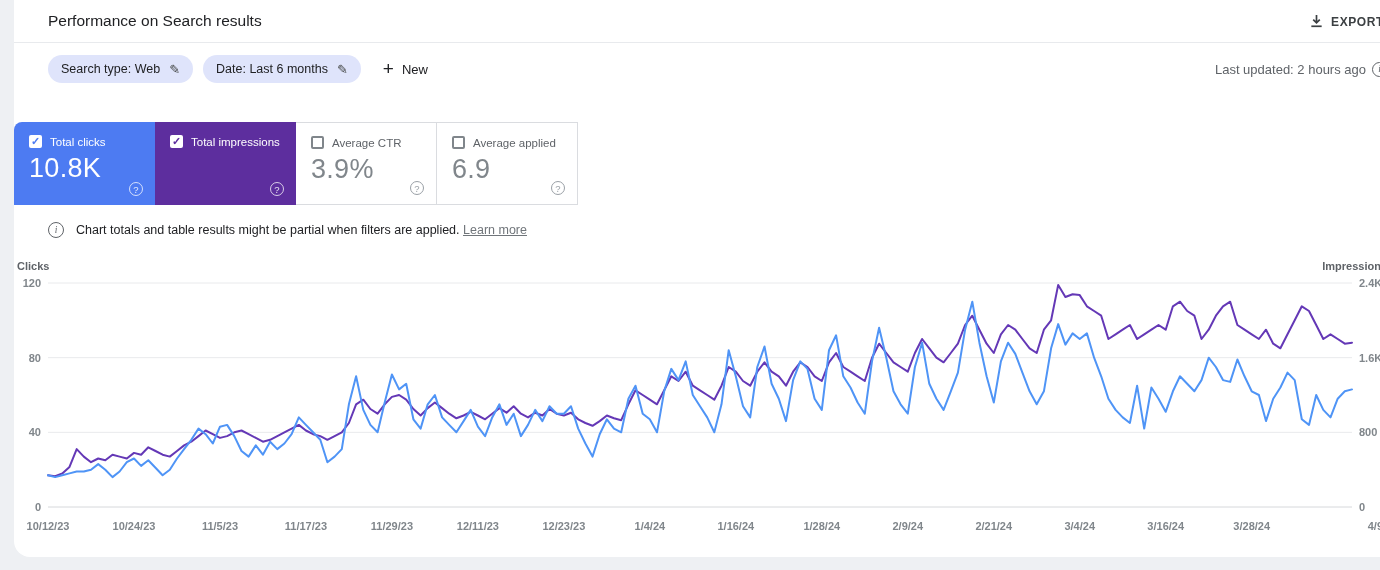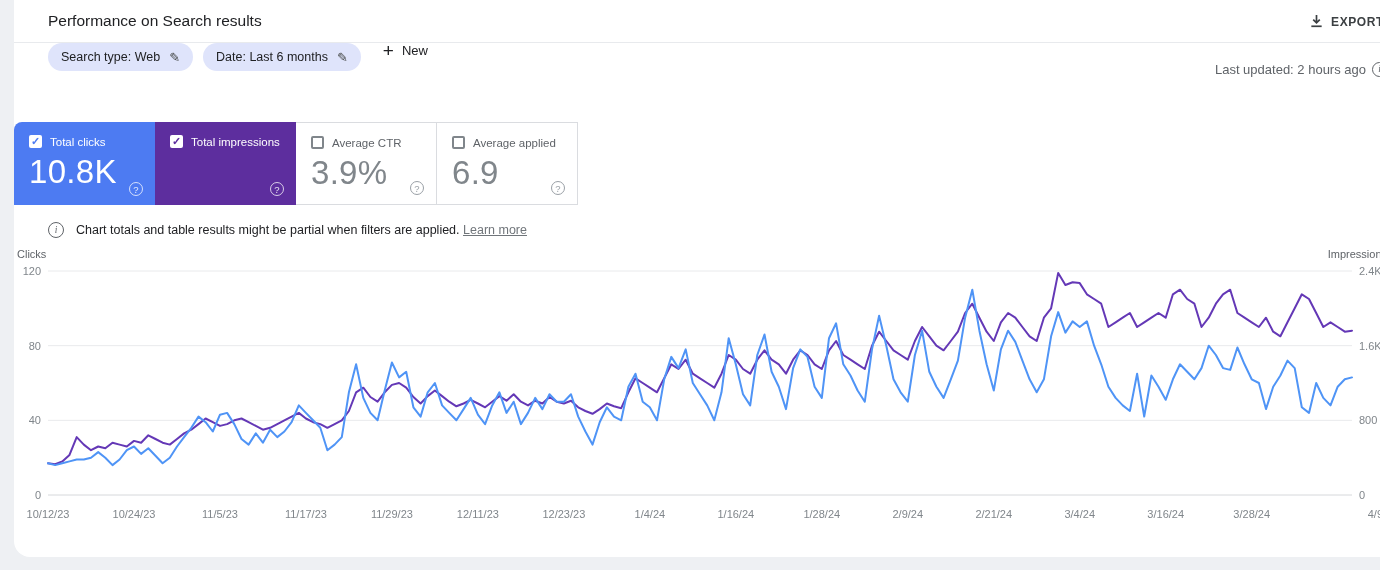--- a/index.html
+++ b/index.html
@@ -19,21 +19,21 @@
   
   .hdr { display:flex; align-items:center; height:43px; padding-left:34px;
          border-bottom:1px solid #e8eaed; position:relative; }
   .hdr h1 { font-size:15.5px; font-weight:400; color:#202124; flex:1; }
   .export-btn { position:absolute; right:-4px; top:0; height:43px; display:flex;
     align-items:center; gap:7px; background:none; border:none; cursor:pointer;
     font-family:inherit; font-size:12px; font-weight:700; letter-spacing:.6px; color:#3c4043; }
   .dl-icon { width:15px; height:15px; }
 
   
-  .filter-bar { height:52px; display:flex; align-items:flex-start; padding-left:34px; position:relative; }
+  .filter-bar { height:52px; display:flex; align-items:center; padding-left:34px; position:relative; }
   .chip { display:flex; align-items:center; gap:9px; height:28px; padding:0 13px;
     background:#dfe4fb; border:none; border-radius:15px; margin-right:10px;
     font-family:inherit; font-size:12.5px; font-weight:500; color:#202124; cursor:pointer; }
   .chip-icon { font-size:13px; color:#444746; }
   .chip-icon.close { font-size:12px; }
   .new-filter { display:flex; align-items:center; gap:8px; margin-left:12px;
     background:none; border:none; cursor:pointer; font-family:inherit;
     font-size:13px; font-weight:500; color:#202124; }
   .plus-glyph { font-size:19px; font-weight:400; line-height:14px; color:#202124; }
   .last-updated { position:absolute; right:-7px; top:0; height:52px; display:flex;
@@ -50,36 +50,36 @@
     border-bottom:1px solid #dadce0; border-right:1px solid #dadce0; }
   .mc-head { display:flex; align-items:center; gap:8px; }
   .cb { width:13px; height:13px; border-radius:2px; display:inline-flex;
     align-items:center; justify-content:center; flex:none; }
   .metric-card.colored .cb { background:#fff; }
   .metric-card.colored .cb .check { font-size:11px; font-weight:700; line-height:1; }
   .metric-card.white .cb { border:2px solid #80868b; background:#fff; }
   .mc-label { font-size:11.5px; }
   .metric-card.colored .mc-label, .metric-card.colored .mc-value { color:#ffffff; }
   .metric-card.white .mc-label { color:#5f6368; }
-  .mc-value { font-size:33px; font-weight:400; margin-top:5px; letter-spacing:.3px; }
+  .mc-value { font-size:27px; font-weight:400; margin-top:5px; letter-spacing:.3px; }
   .metric-card.white .mc-value { color:#80868b; }
   .mc-help { position:absolute; right:12px; bottom:9px; width:14px; height:14px;
     border-radius:50%; display:inline-flex; align-items:center; justify-content:center;
     font-size:9.5px; cursor:pointer; }
   .metric-card.colored .mc-help { border:1.2px solid rgba(255,255,255,.75); color:rgba(255,255,255,.85); }
   .metric-card.white .mc-help { border:1.2px solid #9aa0a6; color:#9aa0a6; }
 
   
   .notice { display:flex; align-items:center; gap:12px; margin:17px 0 0 34px;
     font-size:12.5px; color:#202124; }
   .notice .info-circle { width:16px; height:16px; }
   .learn-more { color:#70757a; text-decoration:underline; cursor:pointer; }
 
   
-  .chart { position:relative; margin-top:8px; height:294px; width:1366px; }
+  .chart { position:relative; margin-top:20px; height:294px; width:1366px;font-weight:bold; }
   #chart-svg { position:absolute; left:0; top:0; }
   .axis-title { position:absolute; top:2px; font-size:11px; color:#5f6368; white-space:nowrap; }
   .axis-title.left { left:3px; }
   .axis-title.right { right:-7px; }
   .ytick { position:absolute; font-size:11px; color:#80868b; line-height:12px; }
   .ytick.left { left:0; width:27px; text-align:right; }
   .ytick.right { left:1345px; text-align:left; }
   #x-labels { position:absolute; left:0; top:262px; width:100%; height:14px; }
   .xtick { position:absolute; transform:translateX(-50%); font-size:11px;
     color:#80868b; white-space:nowrap; }

